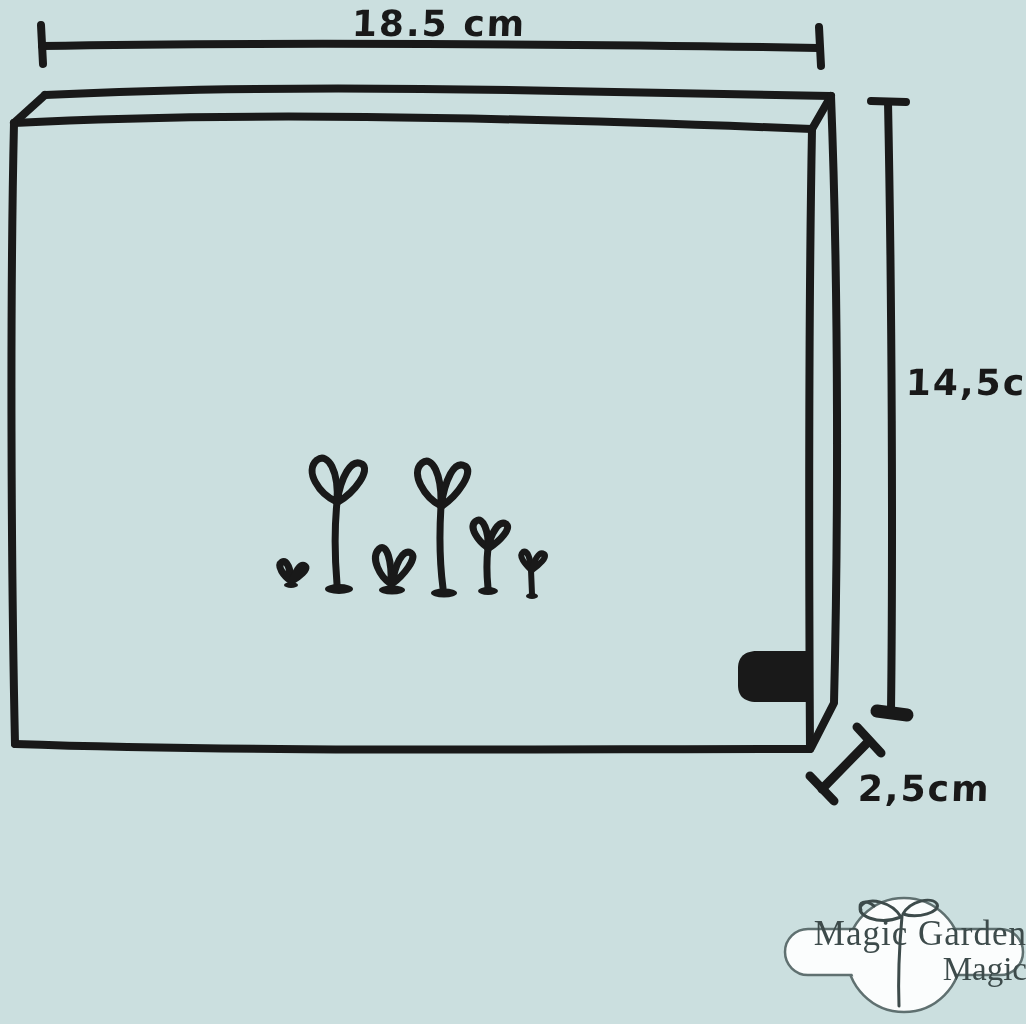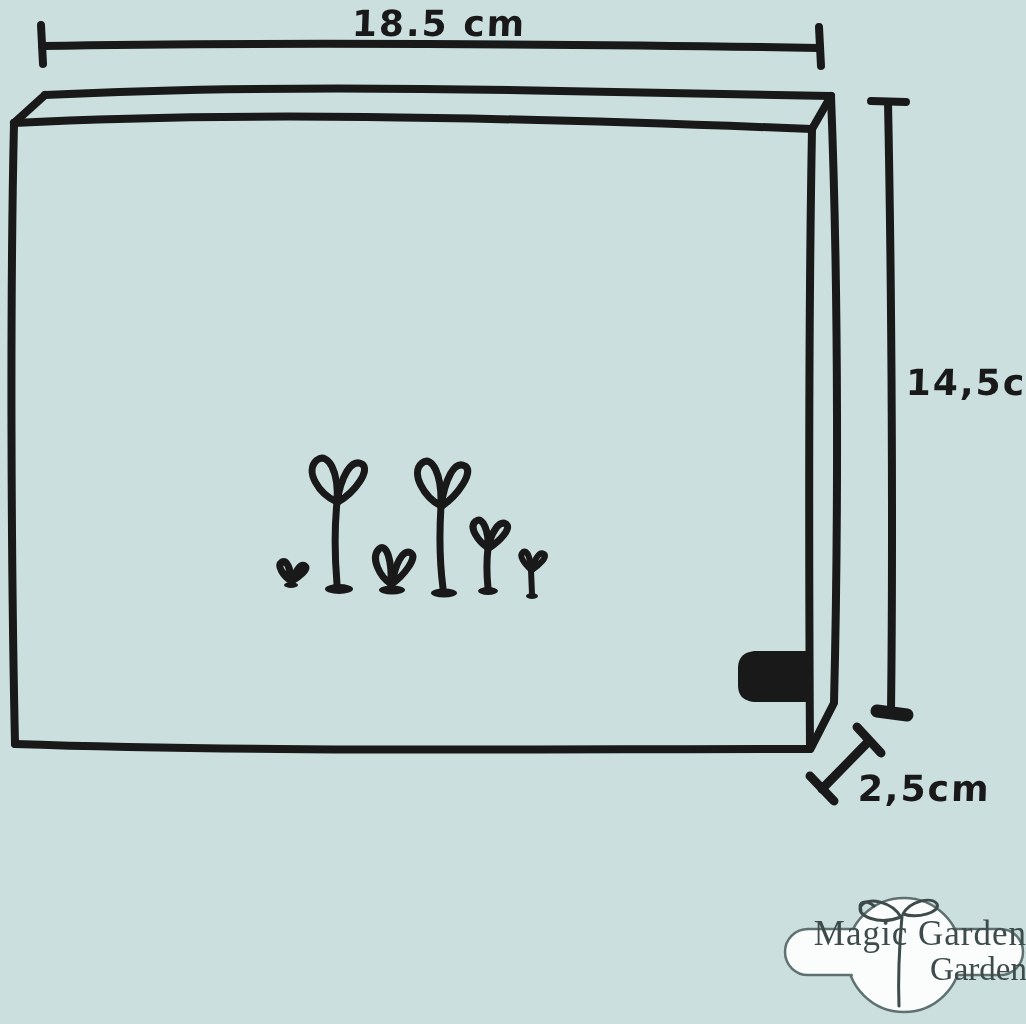--- a/index.html
+++ b/index.html
@@ -131,16 +131,16 @@
   </svg>
 
   <div class="dim-label" style="left:352px; top:3px;">18.5 cm</div>
 
   <div class="dim-label" style="left:906px; top:362px;">14,5cm</div>
 
   <div class="dim-label" style="left:858px; top:768px;">2,5cm</div>
 
   <div class="logo-text">
     <div class="logo-title">Magic Garden</div>
-    <div class="logo-subtitle">Garden</div>
+    <div class="logo-subtitle">Magic</div>
   </div>
 
 </div>
 
 </body></html>

